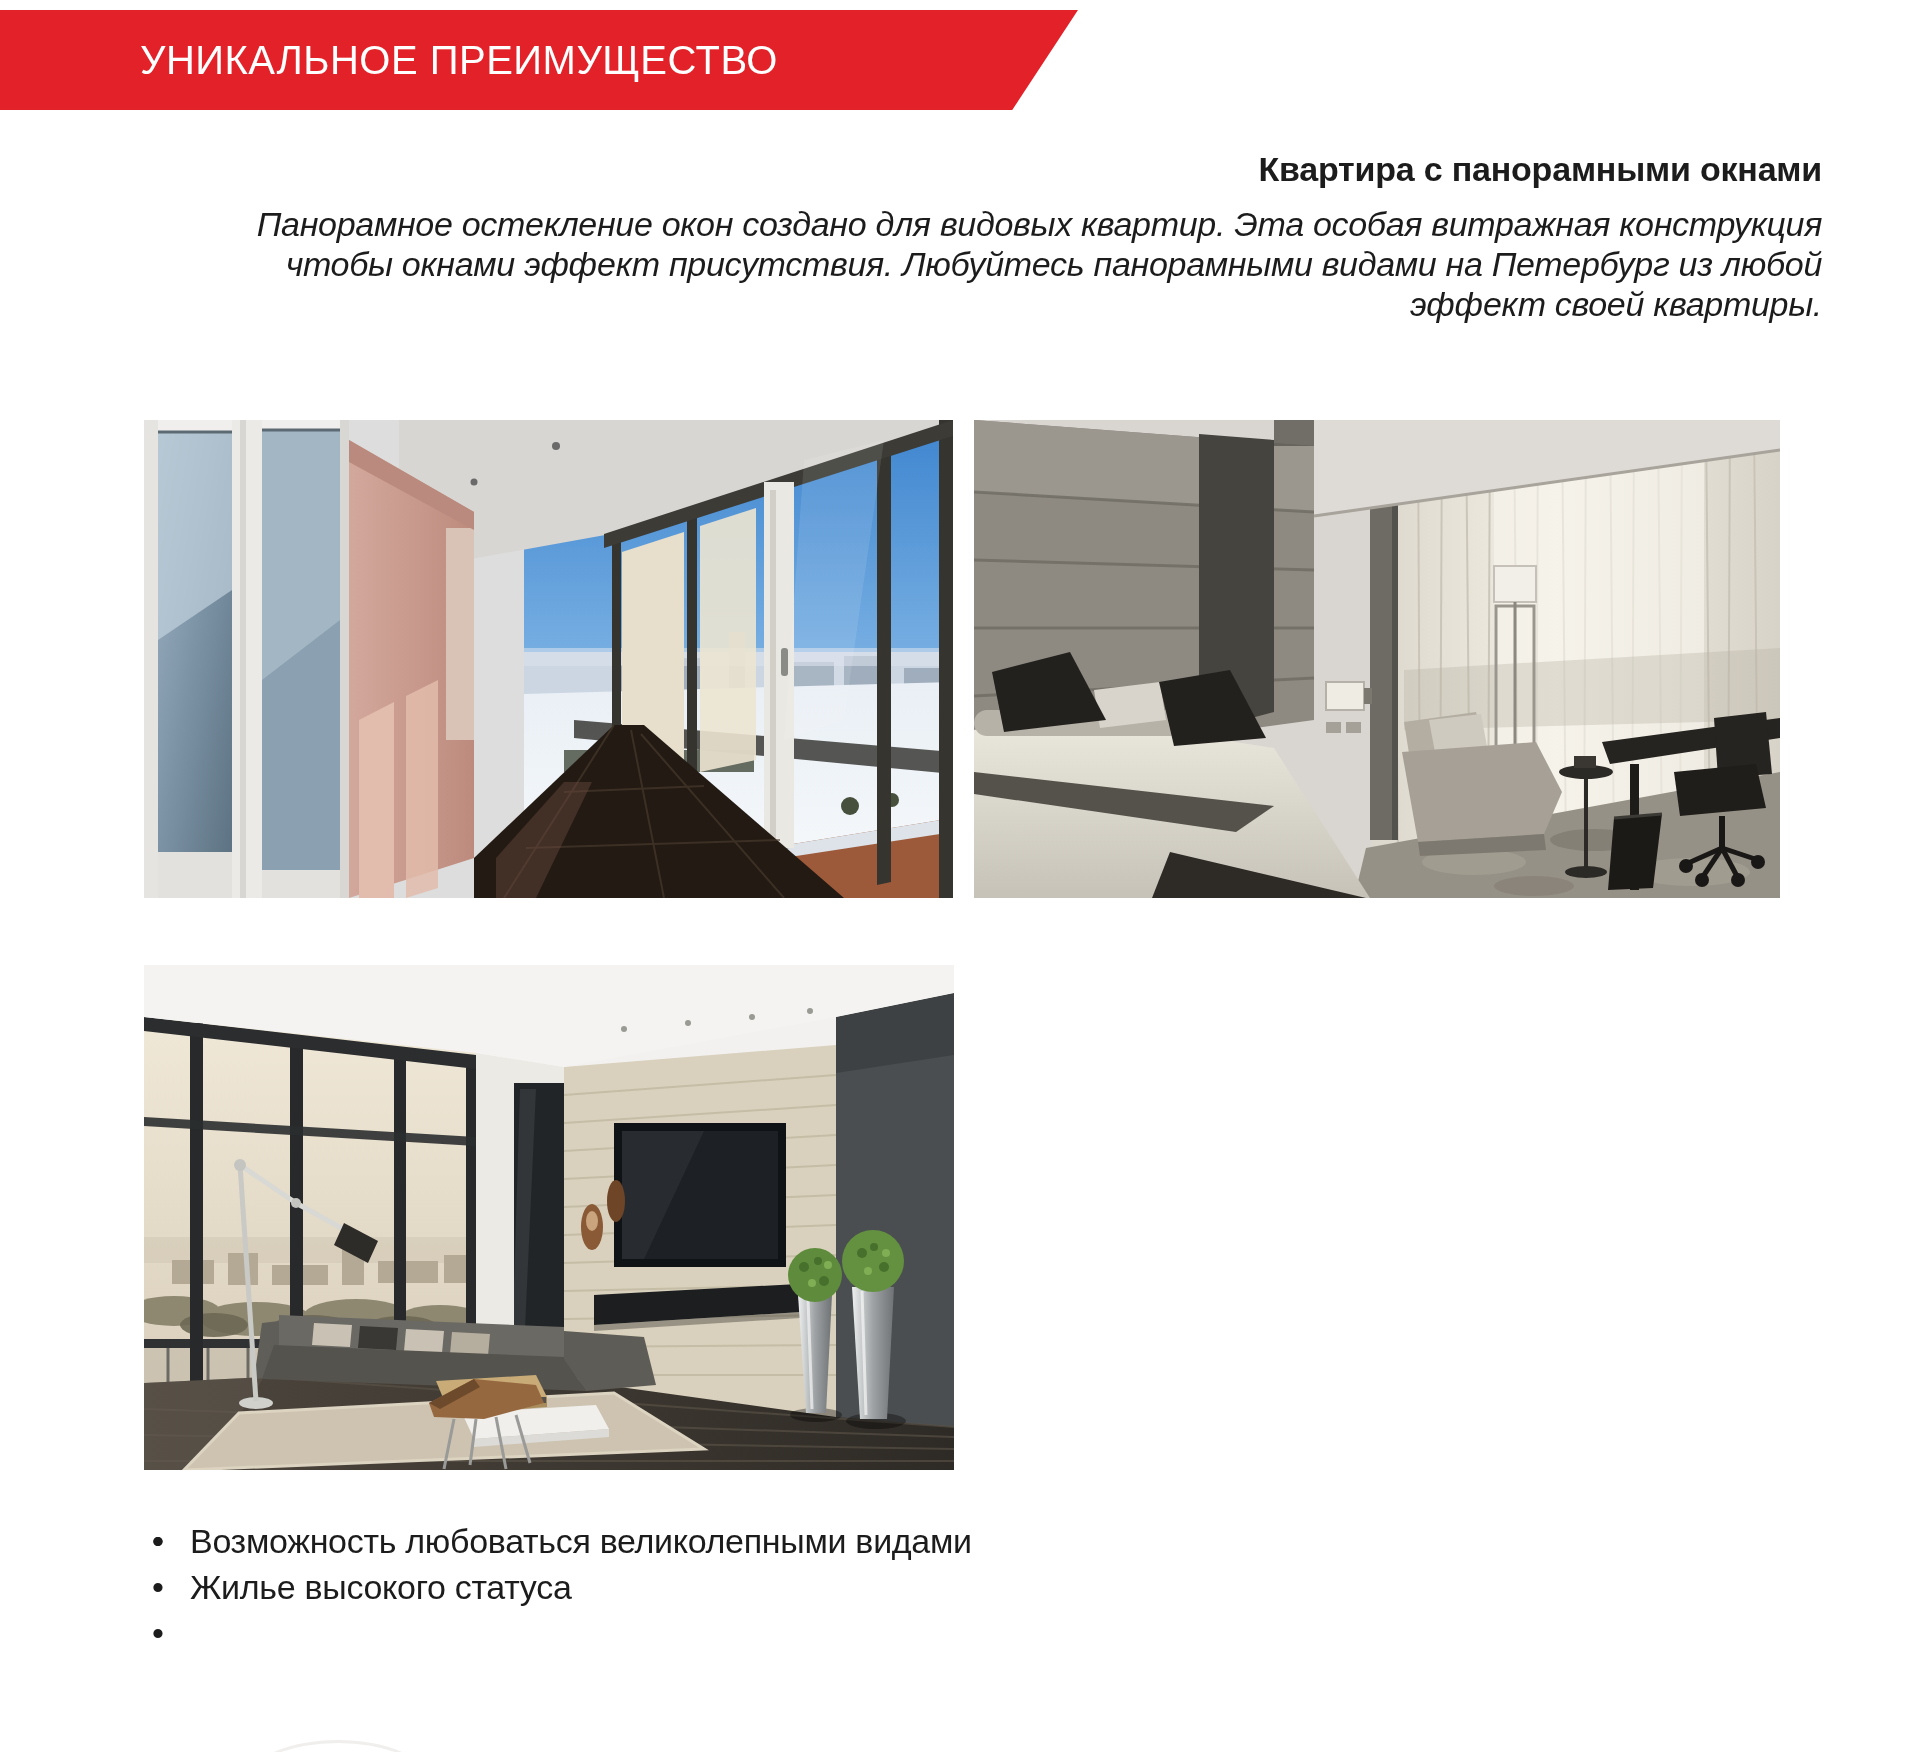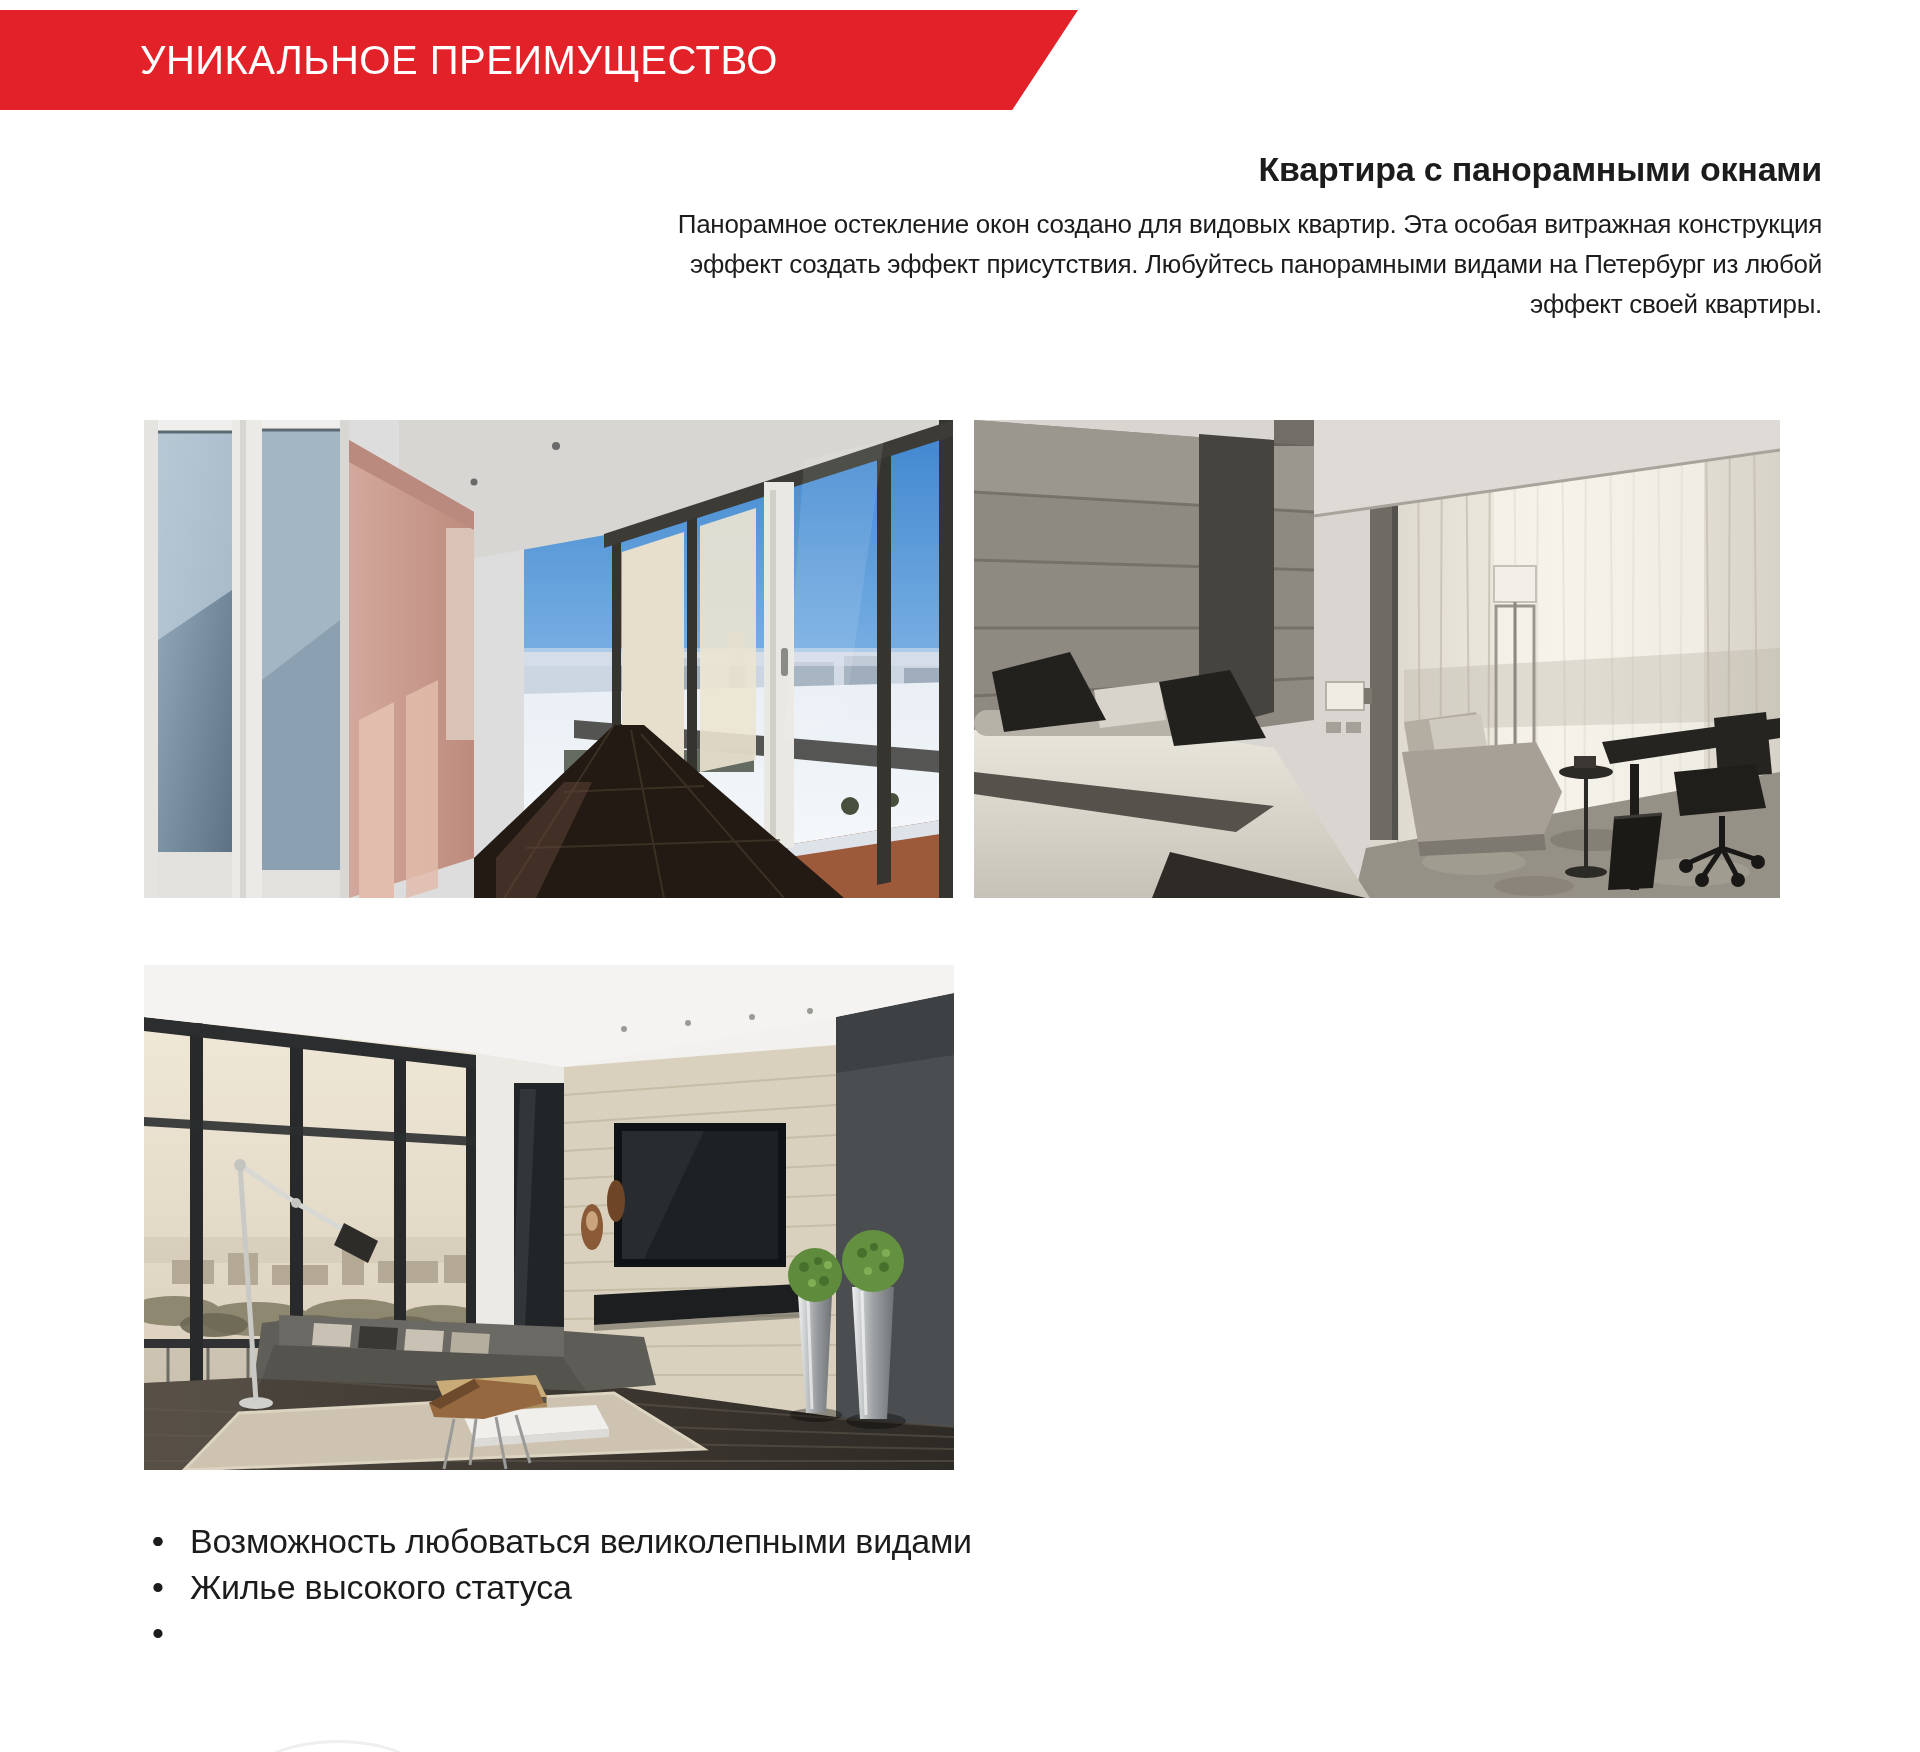--- a/index.html
+++ b/index.html
@@ -28,23 +28,24 @@
   }
   
   .article{position:absolute;left:142px;top:148px;width:1680px;text-align:right;}
   .article h1{
     margin:0 0 14px 0;
     font-size:34px;line-height:42px;
     font-weight:bold;
     letter-spacing:-0.2px;
   }
   .para-line{
-    font-size:26px;line-height:40px;
+    font-size:34px;line-height:40px;
     letter-spacing:-0.3px;
     white-space:nowrap;
+    font-style:italic;
   }
   
   .photo{position:absolute;overflow:hidden;background:#dddddd;}
   .photo svg{display:block;width:100%;height:100%;}
   .photo-balcony{left:144px;top:420px;width:809px;height:478px;}
   .photo-bedroom{left:974px;top:420px;width:806px;height:478px;}
   .photo-living{left:144px;top:965px;width:810px;height:505px;}
   
   .bullets{
     position:absolute;left:144px;top:1518px;
@@ -75,21 +76,21 @@
 
 <div class="page">
 
   <div class="banner">
     <div class="banner-label">УНИКАЛЬНОЕ ПРЕИМУЩЕСТВО</div>
   </div>
 
   <div class="article">
     <h1>Квартира с панорамными окнами</h1>
     <div class="para-line">Панорамное остекление окон создано для видовых квартир. Эта особая витражная конструкция</div>
-    <div class="para-line">эффект создать эффект присутствия. Любуйтесь панорамными видами на Петербург из любой</div>
+    <div class="para-line">чтобы окнами эффект присутствия. Любуйтесь панорамными видами на Петербург из любой</div>
     <div class="para-line">эффект своей квартиры.</div>
   </div>
 
   <div class="photo photo-balcony">
     <svg viewBox="0 0 809 478" preserveAspectRatio="none" role="img" aria-label="Застеклённая лоджия с панорамными окнами и видом на зимний город">
       <defs>
         <linearGradient id="sky1" x1="0" y1="0" x2="0" y2="1">
           <stop offset="0" stop-color="#3e85cf"></stop>
             <stop offset="0.7" stop-color="#8fc0ea"></stop>
             <stop offset="1" stop-color="#b9dcf5"></stop>

